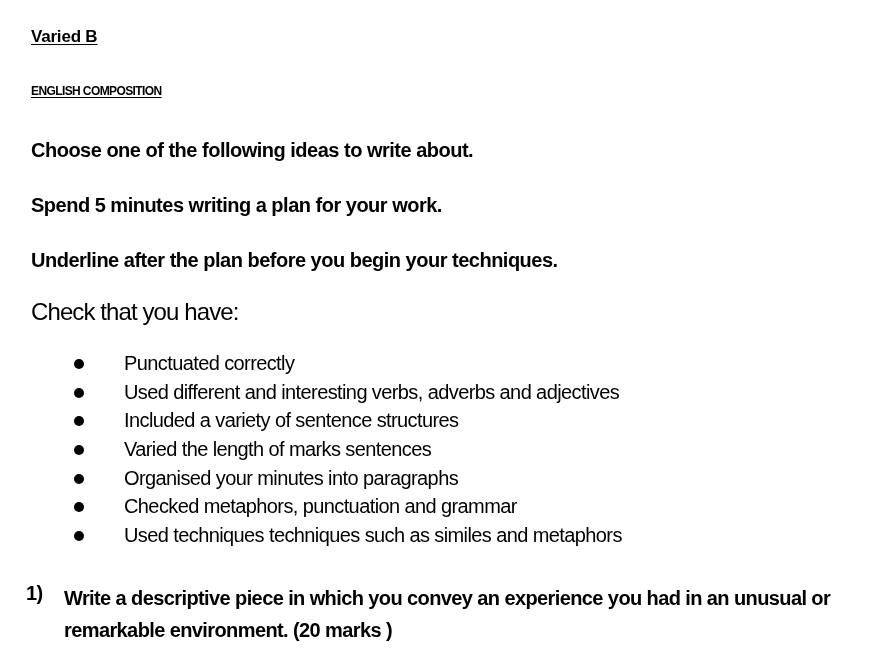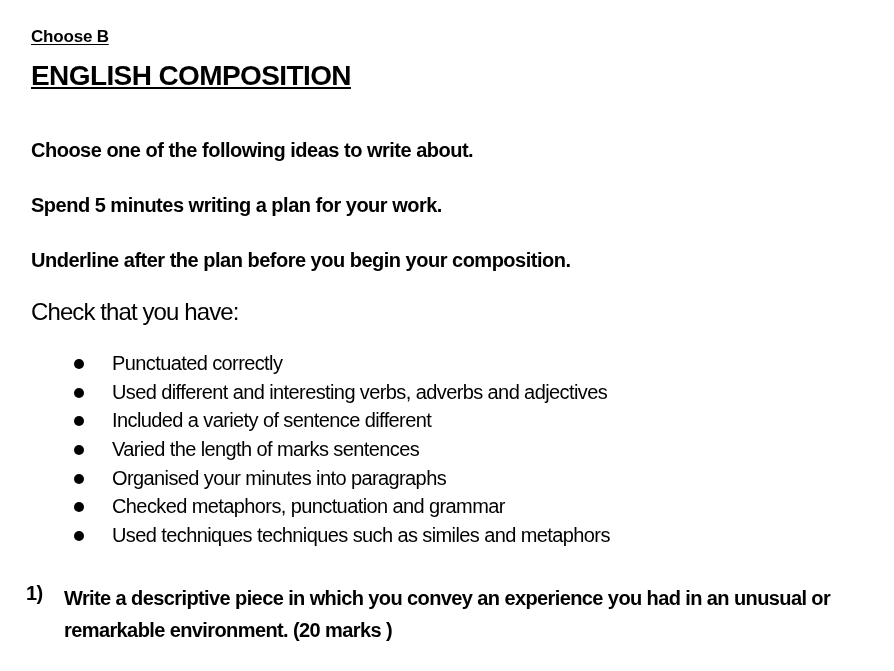--- a/index.html
+++ b/index.html
@@ -18,22 +18,22 @@
     .abs { position: absolute; white-space: nowrap; }
     .section-label {
       left: 31px; top: 27px;
       font-size: 17px;
       font-weight: bold;
       text-decoration: underline;
       text-underline-offset: 2px;
       letter-spacing: -0.2px;
     }
     .doc-title {
-      left: 31px; top: 60px;
-      font-size: 28px;
+      left: 31px; top: 84px;
+      font-size: 12px;
       font-weight: bold;
       text-decoration: underline;
       text-underline-offset: 2px;
       letter-spacing: -0.6px;
     }
     .instr {
       left: 31px;
       font-size: 20px;
       font-weight: bold;
       letter-spacing: -0.5px;
@@ -62,21 +62,21 @@
     }
     .bullet {
       position: absolute;
       left: 74px; top: 9px;
       width: 10px; height: 10px;
       border-radius: 50%;
       background: #000000;
     }
     .item-text {
       position: absolute;
-      left: 112px; top: 0;
+      left: 124px; top: 0;
     }
     .question {
       position: absolute;
       left: 26px; top: 582px;
       font-size: 20px;
       font-weight: bold;
       letter-spacing: -0.6px;
     }
     .q-num {
       position: absolute;
@@ -87,41 +87,41 @@
       left: 38px; top: 0;
       width: 840px;
       line-height: 32px;
       white-space: normal;
     }
   </style>
 </head>
 <body>
 
 <div>
-  <div class="abs section-label">Choose B</div>
+  <div class="abs section-label">Varied B</div>
   <div class="abs doc-title">ENGLISH COMPOSITION</div>
 
   <div class="abs instr instr-1">Choose one of the following ideas to write about.</div>
   <div class="abs instr instr-2">Spend 5 minutes writing a plan for your work.</div>
-  <div class="abs instr instr-3">Underline after the plan before you begin your composition.</div>
+  <div class="abs instr instr-3">Underline after the plan before you begin your techniques.</div>
 
   <div class="abs check-intro">Check that you have:</div>
 
   <ul class="checklist">
     <li>
       <span class="bullet"></span>
       <span class="item-text">Punctuated correctly</span>
     </li>
     <li>
       <span class="bullet"></span>
       <span class="item-text">Used different and interesting verbs, adverbs and adjectives</span>
     </li>
     <li>
       <span class="bullet"></span>
-      <span class="item-text">Included a variety of sentence different</span>
+      <span class="item-text">Included a variety of sentence structures</span>
     </li>
     <li>
       <span class="bullet"></span>
       <span class="item-text">Varied the length of marks sentences</span>
     </li>
     <li>
       <span class="bullet"></span>
       <span class="item-text">Organised your minutes into paragraphs</span>
     </li>
     <li>

